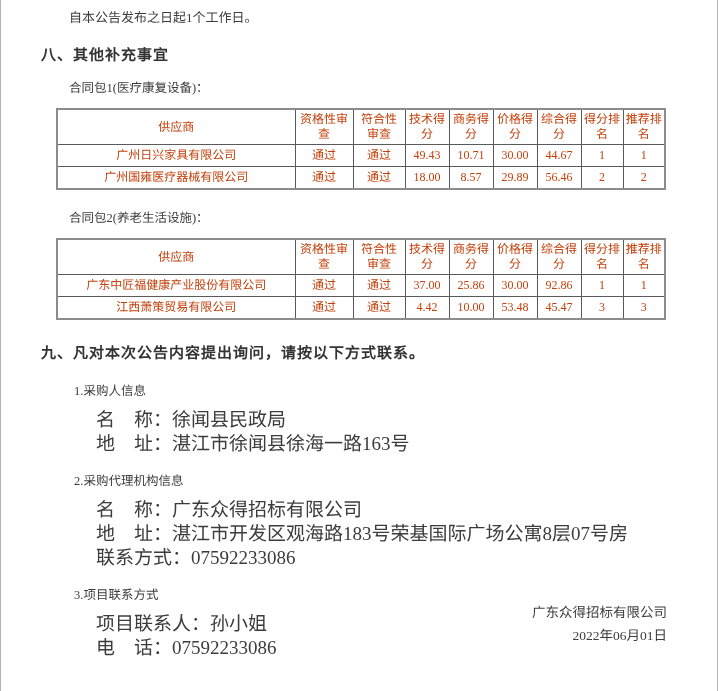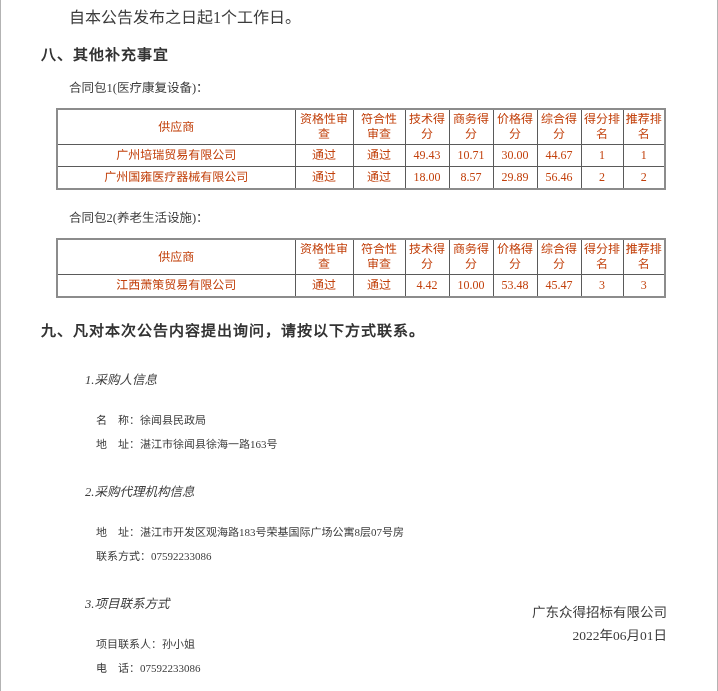--- a/index.html
+++ b/index.html
@@ -11,21 +11,21 @@
     background: #fff;
     border-left: 1px solid #b3b3b3;
     border-right: 1px solid #b3b3b3;
     font-family: "Liberation Serif", "DejaVu Serif", serif;
     color: #3c3c3c;
     overflow: hidden;
   }
   .intro {
     margin: 0;
     padding: 9px 0 0 68px;
-    font-size: 16px;
+    font-size: 13px;
     line-height: 17px;
   }
   .sec-heading {
     margin: 0;
     padding: 17px 0 0 40px;
     font-size: 15px;
     font-weight: bold;
     letter-spacing: 1px;
     color: #333;
     font-family: Liberation Serif, serif;
@@ -58,29 +58,28 @@
   col.c-supplier { width: 238px; }
   col.c-qual     { width: 58px; }
   col.c-conf     { width: 52px; }
   col.c-tech     { width: 44px; }
   col.c-biz      { width: 44px; }
   col.c-price    { width: 44px; }
   col.c-total    { width: 44px; }
   col.c-rank     { width: 42px; }
   col.c-rec      { width: 42px; }
   .contact-group-heading {
-    margin: 16px;
+    margin: 5px;
     padding: 13px 4px 0 68px;
     font-size: 12.5px;
-    font-style: italic;
   }
   .contact-line {
     margin: 0;
     padding: 8px 0 0 95px;
-    font-size: 11px;
+    font-size: 19px;
     line-height: 16px;
   }
   .signature {
     position: absolute;
     right: 50px;
     top: 601px;
     text-align: right;
     font-size: 13.5px;
     line-height: 23px;
   }
@@ -117,21 +116,21 @@
           <th>技术得分</th>
           <th>商务得分</th>
           <th>价格得分</th>
           <th>综合得分</th>
           <th>得分排名</th>
           <th>推荐排名</th>
         </tr>
       </thead>
     <tbody>
         <tr>
-          <td>广州培瑞贸易有限公司</td>
+          <td>广州日兴家具有限公司</td>
           <td>通过</td>
           <td>通过</td>
           <td>49.43</td>
           <td>10.71</td>
           <td>30.00</td>
           <td>44.67</td>
           <td>1</td>
           <td>1</td>
         </tr>
         <tr>
@@ -170,40 +169,52 @@
           <th>技术得分</th>
           <th>商务得分</th>
           <th>价格得分</th>
           <th>综合得分</th>
           <th>得分排名</th>
           <th>推荐排名</th>
         </tr>
       </thead>
     <tbody>
         <tr>
+          <td>广东中匠福健康产业股份有限公司</td>
+          <td>通过</td>
+          <td>通过</td>
+          <td>37.00</td>
+          <td>25.86</td>
+          <td>30.00</td>
+          <td>92.86</td>
+          <td>1</td>
+          <td>1</td>
+        </tr>
+        <tr>
           <td>江西萧策贸易有限公司</td>
           <td>通过</td>
           <td>通过</td>
           <td>4.42</td>
           <td>10.00</td>
           <td>53.48</td>
           <td>45.47</td>
           <td>3</td>
           <td>3</td>
         </tr>
       </tbody>
   </table>
 
   <p class="sec-heading">九、凡对本次公告内容提出询问，请按以下方式联系。</p>
 
   <p class="contact-group-heading">1.采购人信息</p>
   <p class="contact-line"><span>名　称：</span><span>徐闻县民政局</span></p>
   <p class="contact-line"><span>地　址：</span><span>湛江市徐闻县徐海一路163号</span></p>
 
   <p class="contact-group-heading">2.采购代理机构信息</p>
+  <p class="contact-line"><span>名　称：</span><span>广东众得招标有限公司</span></p>
   <p class="contact-line"><span>地　址：</span><span>湛江市开发区观海路183号荣基国际广场公寓8层07号房</span></p>
   <p class="contact-line"><span>联系方式：</span><span>07592233086</span></p>
 
   <p class="contact-group-heading">3.项目联系方式</p>
   <p class="contact-line"><span>项目联系人：</span><span>孙小姐</span></p>
   <p class="contact-line"><span>电　话：</span><span>07592233086</span></p>
 
   <div class="signature">
     <p class="sig-line">广东众得招标有限公司</p>
     <p class="sig-line">2022年06月01日</p>

